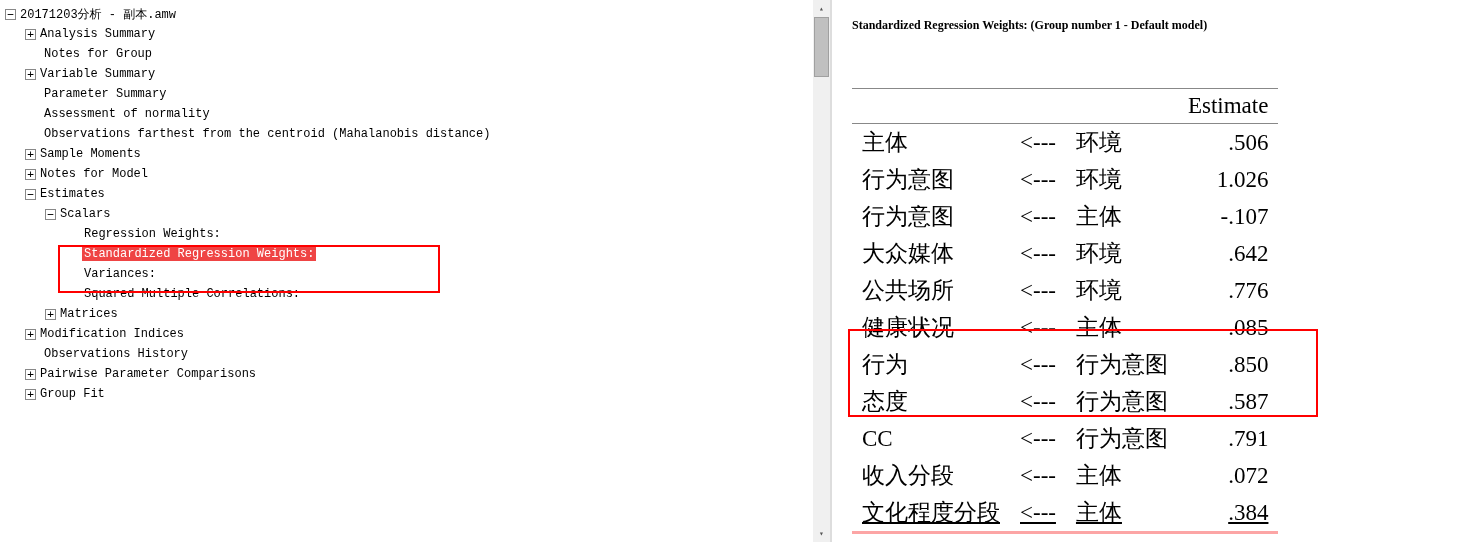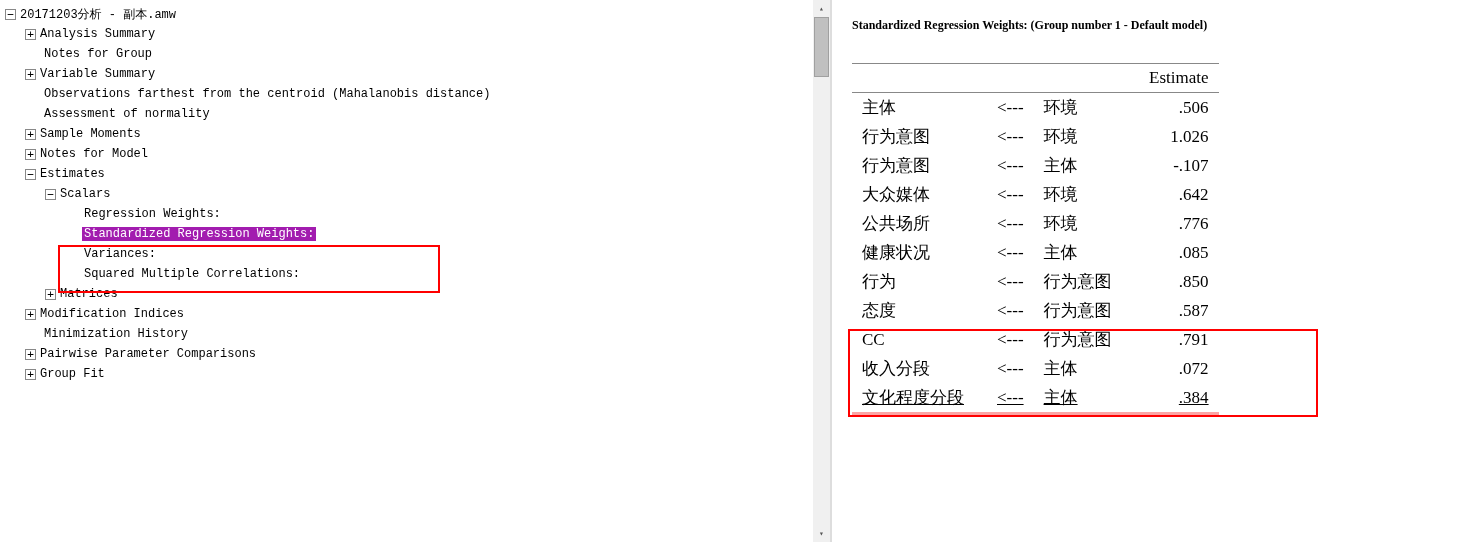--- a/index.html
+++ b/index.html
@@ -54,21 +54,21 @@
     }
     .tree-toggle.leaf {
       border: none;
     }
     .tree-label {
       font-family: "Courier New", "SimSun", monospace;
       font-size: 12px;
       padding: 0 2px;
     }
     .tree-label.selected {
-      background: #a21caf;
+      background: #ef4444;
       color: #fff;
     }
     .redbox-tree {
       position: absolute;
       border: 2px solid red;
       pointer-events: none;
     }
     .scrollbar-vertical {
       position: absolute;
       right: 0;
@@ -106,22 +106,23 @@
     }
     .right-title {
       font-family: "Times New Roman", serif;
       font-size: 12px;
       font-weight: bold;
       margin-bottom: 30px;
     }
     .weights-table {
       border-collapse: collapse;
       font-family: "Microsoft YaHei", "SimSun", serif;
-      font-size: 17px;
+      font-size: 23px;
       position: relative;
+      margin-top: 25px;
     }
     .weights-table th {
       border-top: 1px solid #888;
       border-bottom: 1px solid #888;
       padding: 4px 10px;
       font-weight: normal;
       text-align: right;
       font-family: "Times New Roman", serif;
     }
     .weights-table th.empty {
@@ -185,26 +186,31 @@
         <span class="tree-label">Notes for Group</span>
       </div>
       <div class="tree-row">
         <span class="tree-indent" style="width: 25px;"></span>
         <span class="tree-toggle expandable">+</span>
         <span class="tree-label">Variable Summary</span>
       </div>
       <div class="tree-row">
         <span class="tree-indent" style="width: 25px;"></span>
         <span class="tree-toggle leaf"></span>
+        <span class="tree-label">Parameter Summary</span>
+      </div>
+      <div class="tree-row">
+        <span class="tree-indent" style="width: 25px;"></span>
+        <span class="tree-toggle leaf"></span>
+        <span class="tree-label">Assessment of normality</span>
+      </div>
+      <div class="tree-row">
+        <span class="tree-indent" style="width: 25px;"></span>
+        <span class="tree-toggle leaf"></span>
         <span class="tree-label">Observations farthest from the centroid (Mahalanobis distance)</span>
-      </div>
-      <div class="tree-row">
-        <span class="tree-indent" style="width: 25px;"></span>
-        <span class="tree-toggle leaf"></span>
-        <span class="tree-label">Assessment of normality</span>
       </div>
       <div class="tree-row">
         <span class="tree-indent" style="width: 25px;"></span>
         <span class="tree-toggle expandable">+</span>
         <span class="tree-label">Sample Moments</span>
       </div>
       <div class="tree-row">
         <span class="tree-indent" style="width: 25px;"></span>
         <span class="tree-toggle expandable">+</span>
         <span class="tree-label">Notes for Model</span>
@@ -245,21 +251,21 @@
         <span class="tree-label">Matrices</span>
       </div>
       <div class="tree-row">
         <span class="tree-indent" style="width: 25px;"></span>
         <span class="tree-toggle expandable">+</span>
         <span class="tree-label">Modification Indices</span>
       </div>
       <div class="tree-row">
         <span class="tree-indent" style="width: 25px;"></span>
         <span class="tree-toggle leaf"></span>
-        <span class="tree-label">Minimization History</span>
+        <span class="tree-label">Observations History</span>
       </div>
       <div class="tree-row">
         <span class="tree-indent" style="width: 25px;"></span>
         <span class="tree-toggle expandable">+</span>
         <span class="tree-label">Pairwise Parameter Comparisons</span>
       </div>
       <div class="tree-row">
         <span class="tree-indent" style="width: 25px;"></span>
         <span class="tree-toggle expandable">+</span>
         <span class="tree-label">Group Fit</span>

